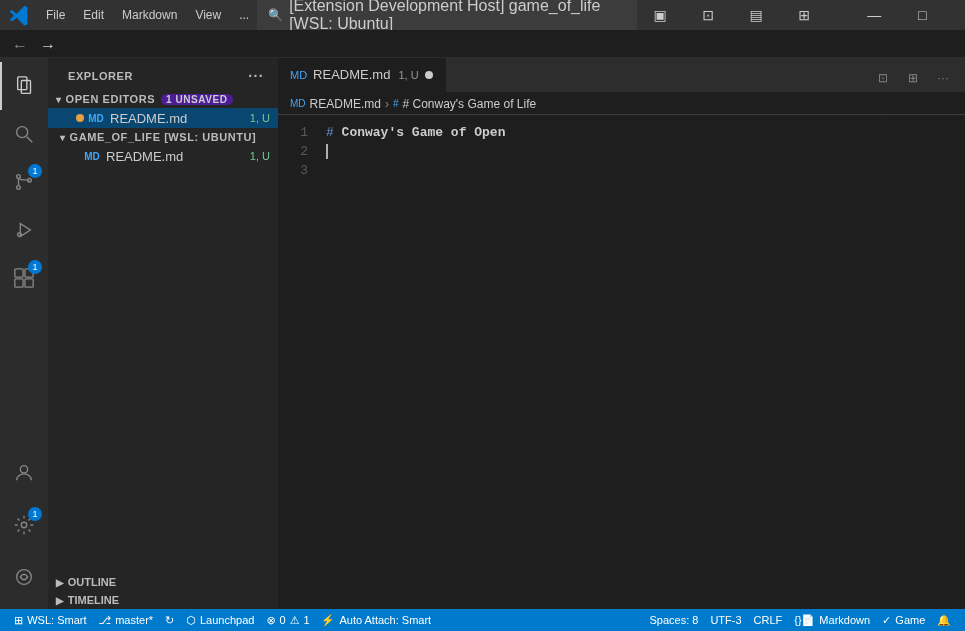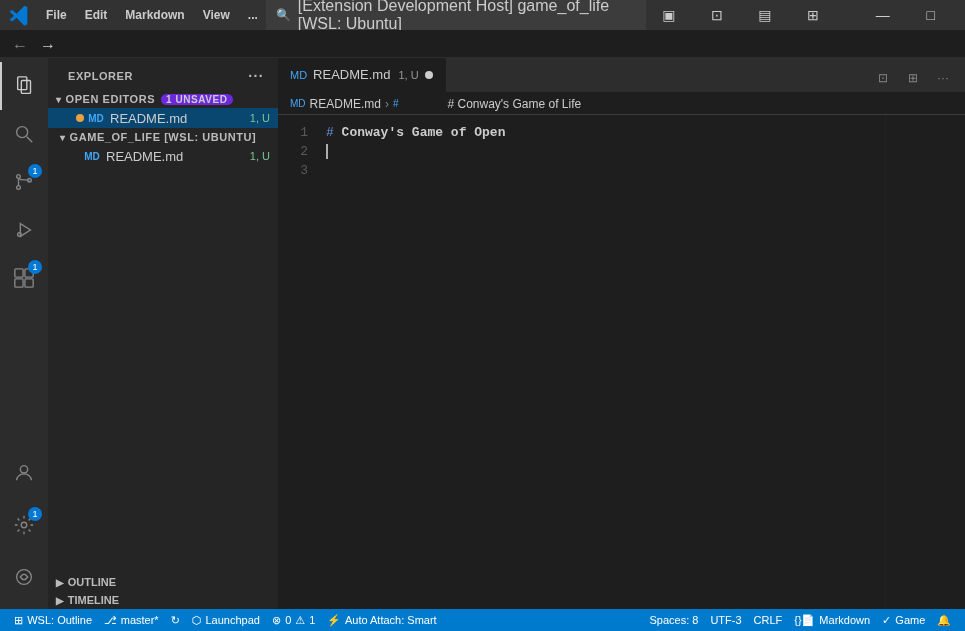--- a/index.html
+++ b/index.html
@@ -37,21 +37,20 @@
     }
     .titlebar-menu {
       display: flex;
       gap: 2px;
     }
     .titlebar-menu-item {
       padding: 2px 8px;
       font-size: 12px;
       color: #cccccc;
       cursor: pointer;
-      font-weight: bold;
     }
     .titlebar-center {
       flex: 1;
       display: flex;
       justify-content: center;
       align-items: center;
     }
     .titlebar-search {
       background: #3c3c3c;
       border: 1px solid #3c3c3c;
@@ -165,21 +164,21 @@
       color: #bbbbbb;
       letter-spacing: 0.05em;
       user-select: none;
     }
     .chevron { 
       font-size: 10px;
       margin-right: 4px;
       color: #bbbbbb;
     }
     .badge-pill {
-      background: #6d28d9;
+      background: #4c1d95;
       color: #cccccc;
       border-radius: 10px;
       padding: 0 5px;
       font-size: 10px;
       margin-left: 6px;
     }
     .file-item {
       display: flex;
       align-items: center;
       padding: 2px 8px 2px 28px;
@@ -586,21 +585,21 @@
         <div class="tab-bar-btn">⊞</div>
         <div class="tab-bar-btn">···</div>
       </div>
     </div>
 
     <div class="breadcrumb">
       <span class="md-icon-small">MD</span>
       <span style="cursor:pointer;">README.md</span>
       <span class="breadcrumb-sep">›</span>
       <span class="md-icon-small">#</span>
-      <span style="cursor:pointer;margin-left:45px;"># Conway's Game of Life</span>
+      <span style="cursor:pointer;"># Conway's Game of Life</span>
     </div>
 
     <div class="editor-scrollbar-area">
       <div class="editor-content">
         <div class="line-numbers">
           <div class="line-number">1</div>
           <div class="line-number">2</div>
           <div class="line-number">3</div>
         </div>
         <div class="code-area">
@@ -615,21 +614,21 @@
         </div>
       </div>
       <div class="minimap"></div>
     </div>
   </div>
 </div>
 
 <div class="status-bar">
   <div class="status-item">
     <span style="font-size:11px;">⊞</span>
-    <span>WSL: Outline</span>
+    <span>WSL: Smart</span>
   </div>
   <div class="status-item">
     <span>⎇</span>
     <span>master*</span>
   </div>
   <div class="status-item">
     <span>↻</span>
   </div>
   <div class="status-item">
     <span>⬡</span>

